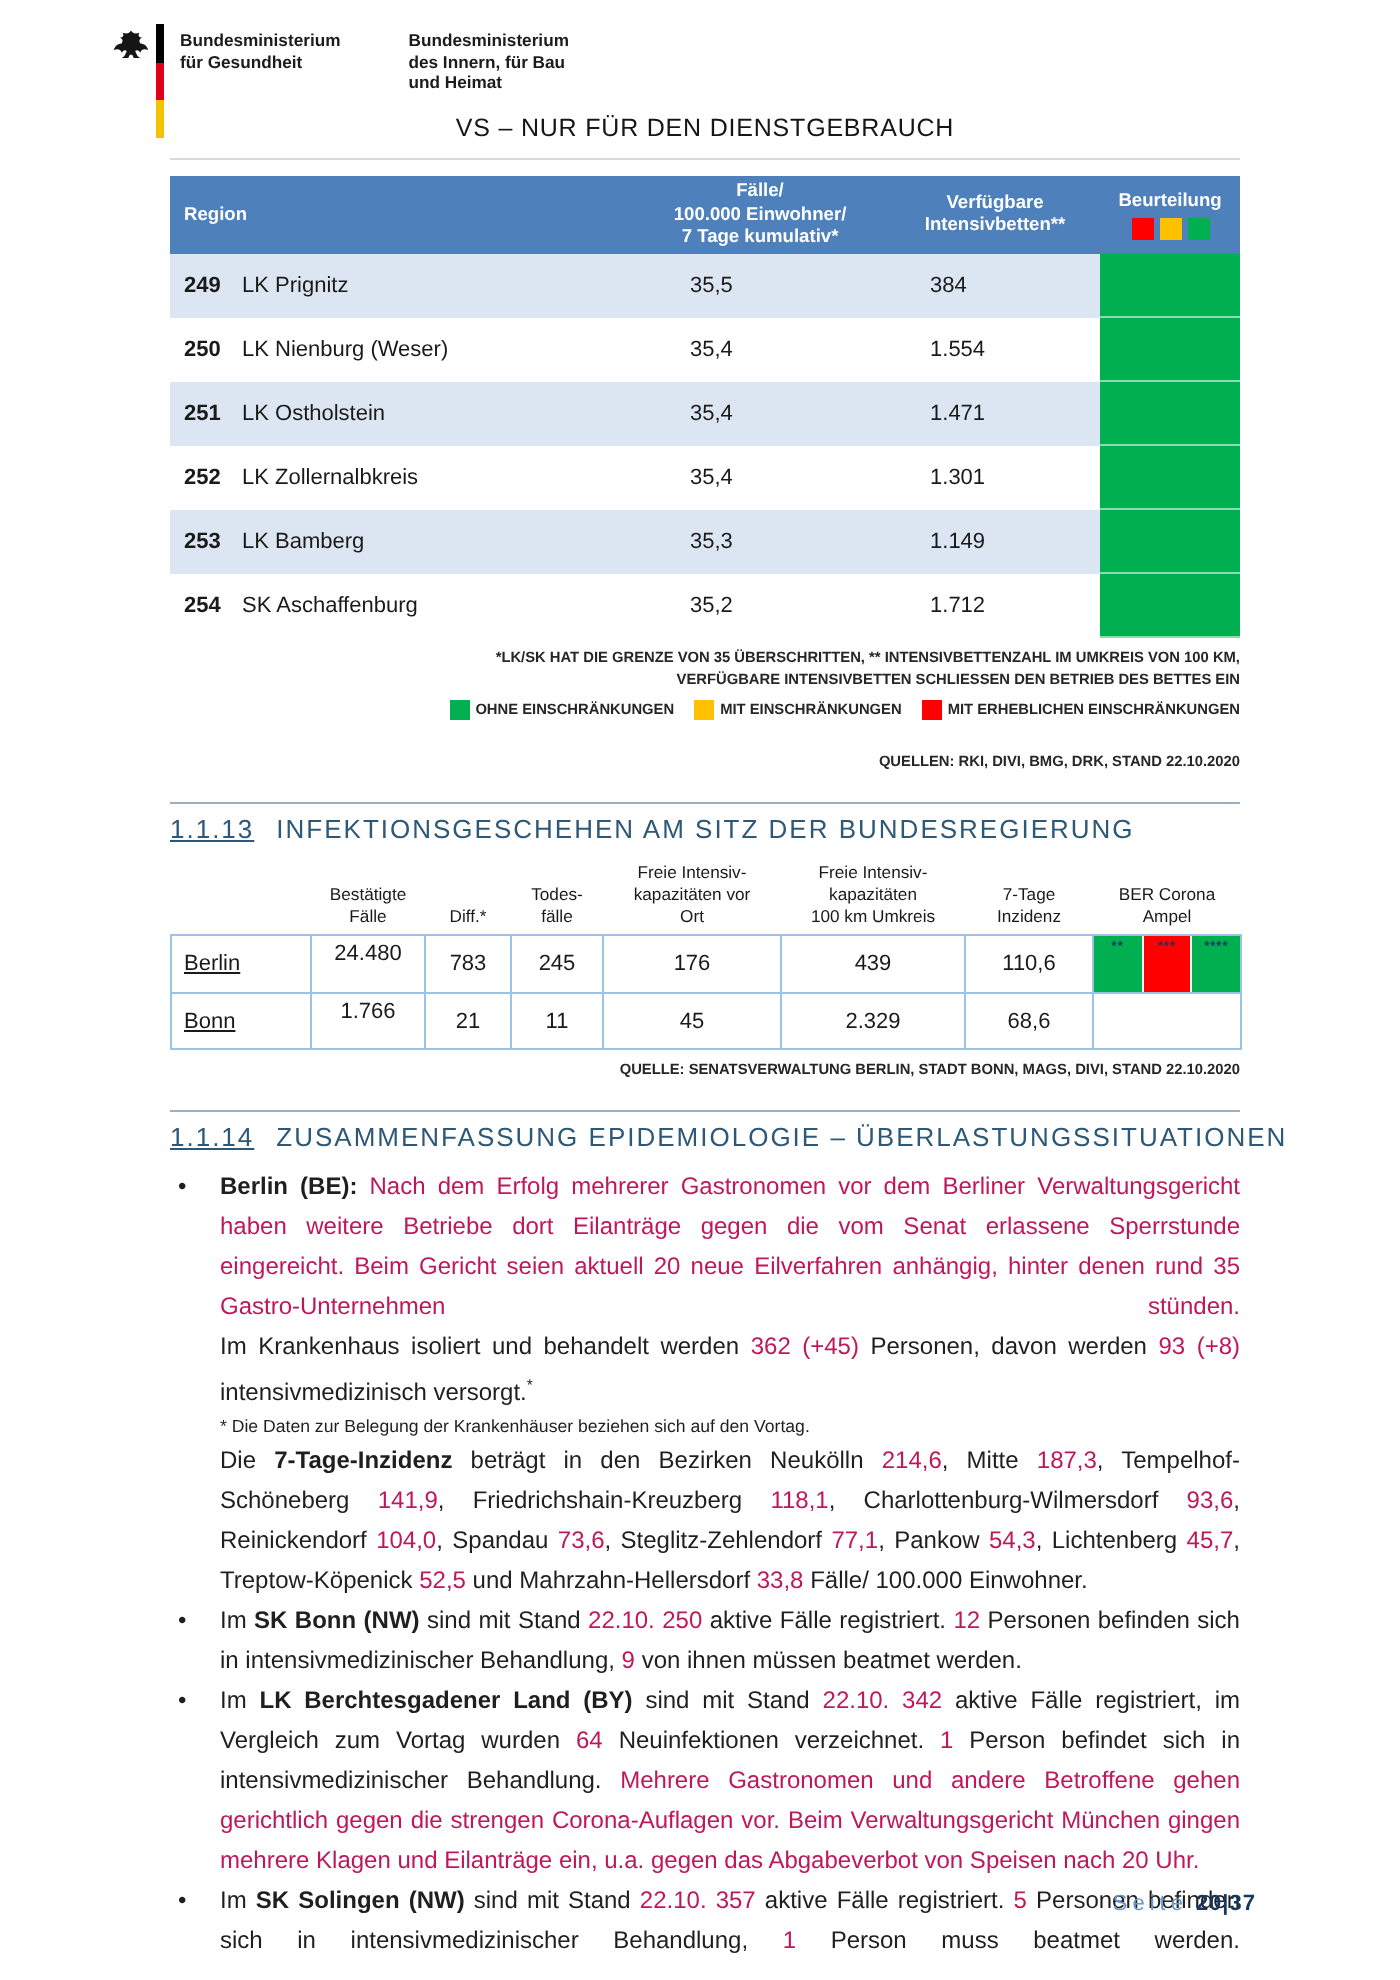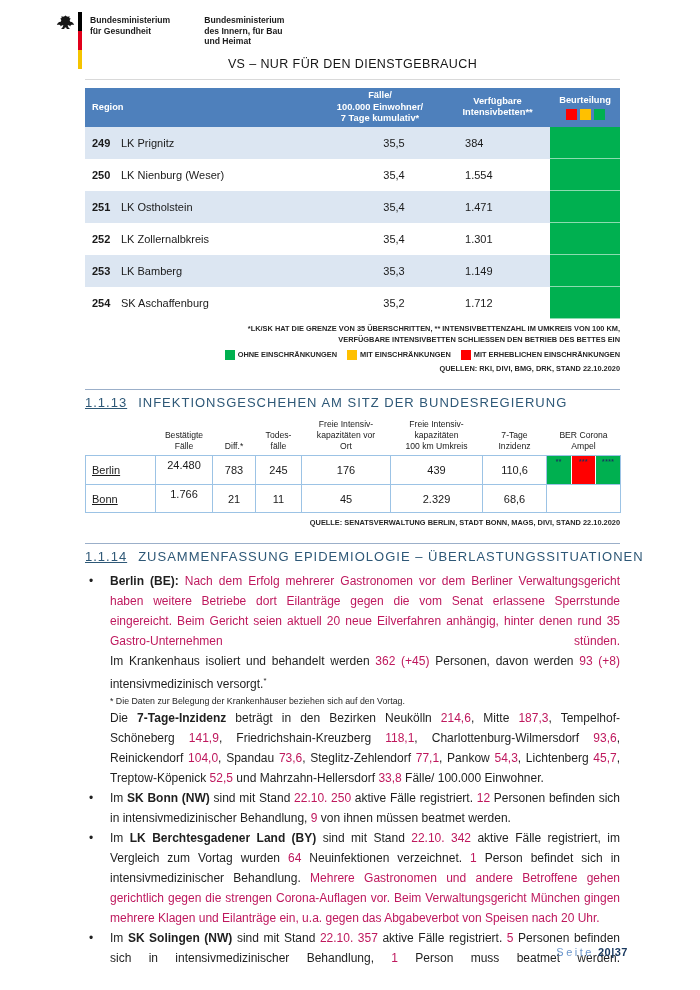--- a/index.html
+++ b/index.html
@@ -26,31 +26,31 @@
   table.region { width:535px; border-collapse:collapse; table-layout:fixed; }
   table.region th { background:#4e80bc; color:#fff; font-size:9.3px; font-weight:bold;
     vertical-align:middle; padding:2px 2px; line-height:1.25; }
   table.region th.th-region { text-align:left; padding-left:7px; }
   table.region th .pre { white-space:pre-line; }
   .hdr-squares { display:flex; justify-content:center; gap:3px; margin-top:2px; }
   .hdr-squares i { width:11px; height:11px; display:inline-block; }
   table.region td { font-size:11px; height:32px; padding:0 2px; color:#1a1a1a; vertical-align:middle; }
   table.region tr.alt td { background:#dce6f2; }
   table.region td.rank { font-weight:bold; padding-left:7px; }
-  table.region td.cases { padding-left:30px;text-align:center; }
+  table.region td.cases { padding-left:30px; }
   table.region td.beds { padding-left:20px; }
   table.region td.status { background:#00b050; border-bottom:1px solid rgba(255,255,255,0.55); }
 
   .fn { font-size:7.4px; font-weight:bold; color:#262626; text-align:right; line-height:1.5; }
   .fn-block { margin-top:4px; }
   .legend { display:flex; justify-content:flex-end; gap:10px; margin-top:4px; align-items:center; }
   .legend .item { display:flex; align-items:center; gap:3px; }
   .legend i { width:10px; height:10px; display:inline-block; }
   .legend span { font-size:7.4px; font-weight:bold; color:#262626; }
-  .sources { margin-top:3px; }
+  .sources { margin-top:15px; }
 
   
   .sect { margin-top:15px; border-top:1px solid #9bafc9; padding-top:5px;
     color:#2e5877; font-size:13px; letter-spacing:1px; white-space:nowrap; }
   .sect .num { margin-right:11px;text-decoration:underline; }
 
   
   table.gov { width:535px; border-collapse:collapse; table-layout:fixed; margin-top:7px; }
   table.gov thead th { font-size:8.6px; font-weight:normal; color:#1a1a1a; text-align:center;
     vertical-align:bottom; padding:2px 1px 3px; line-height:1.3; }

